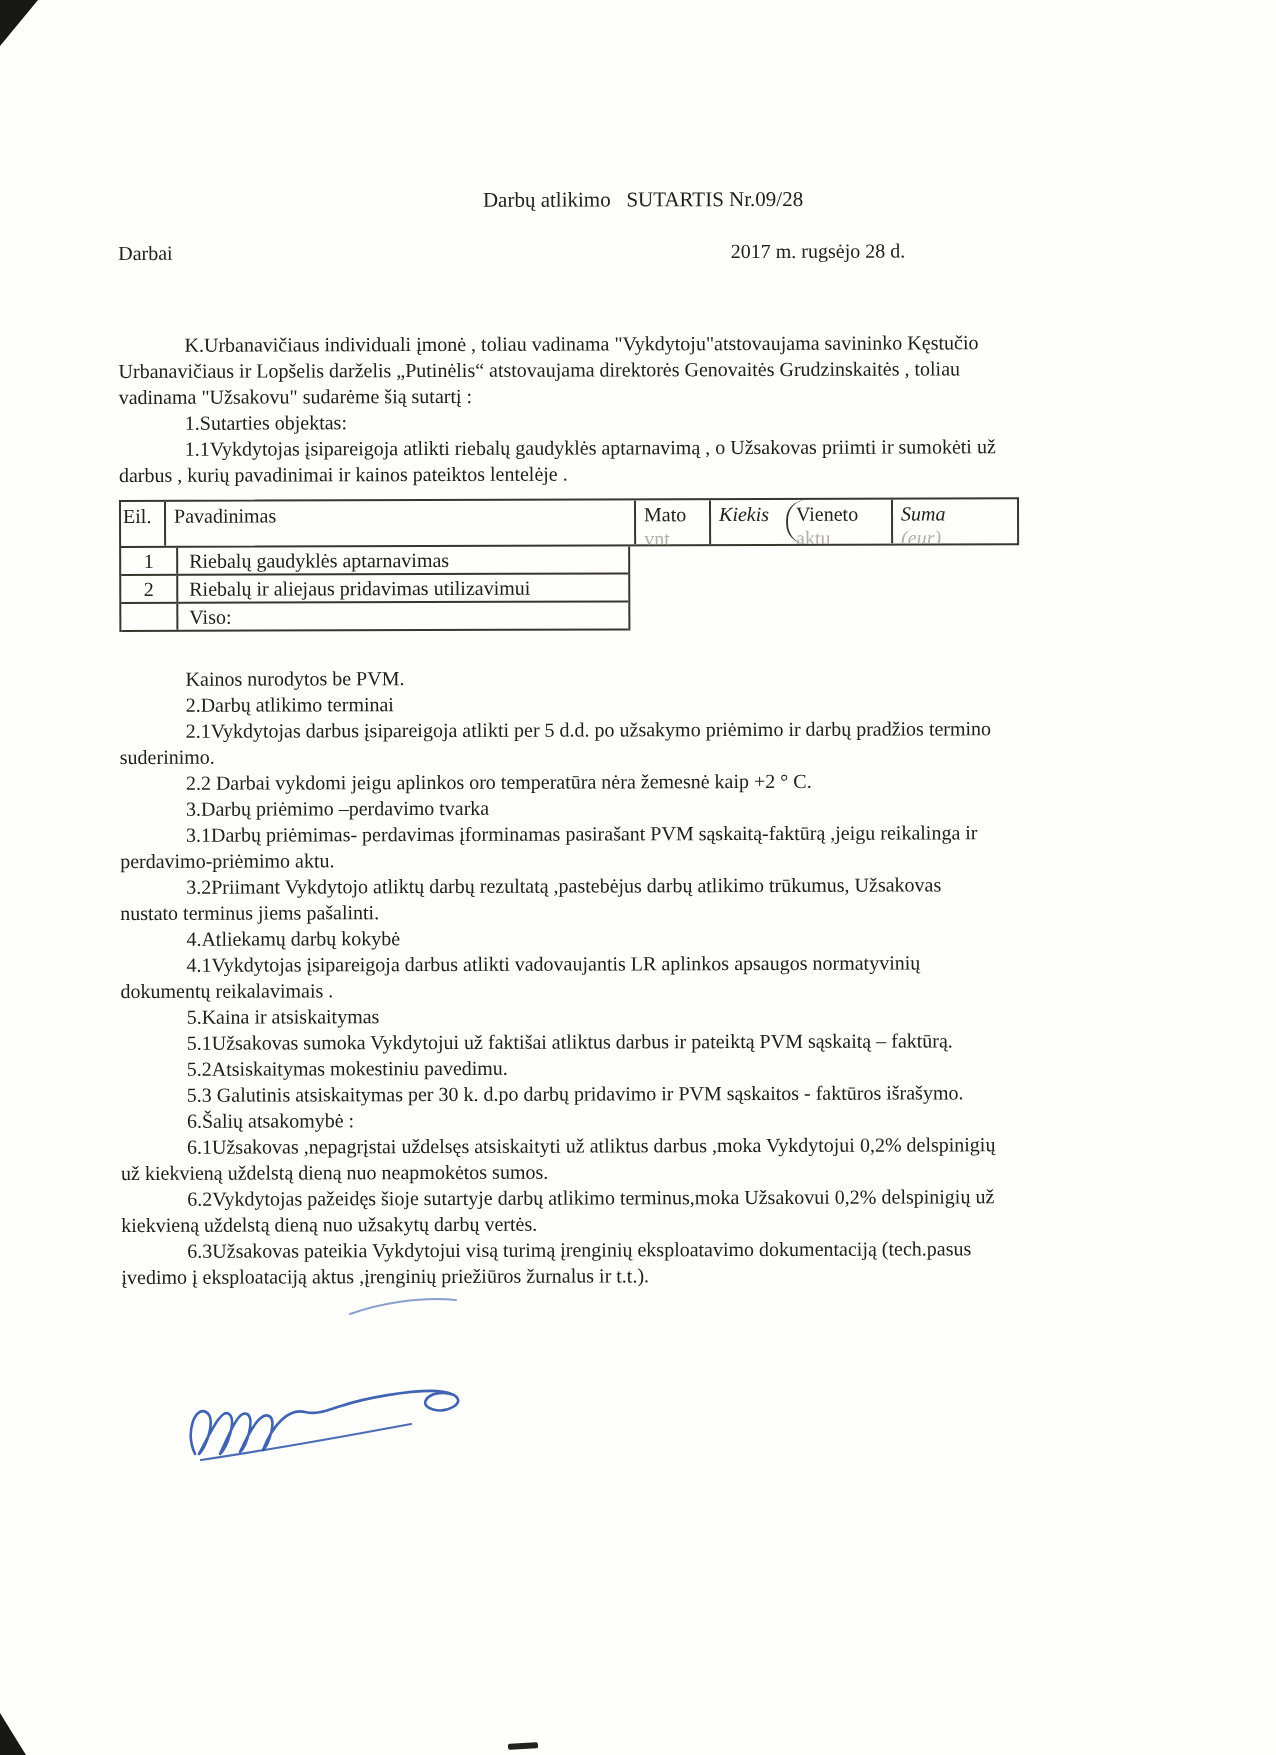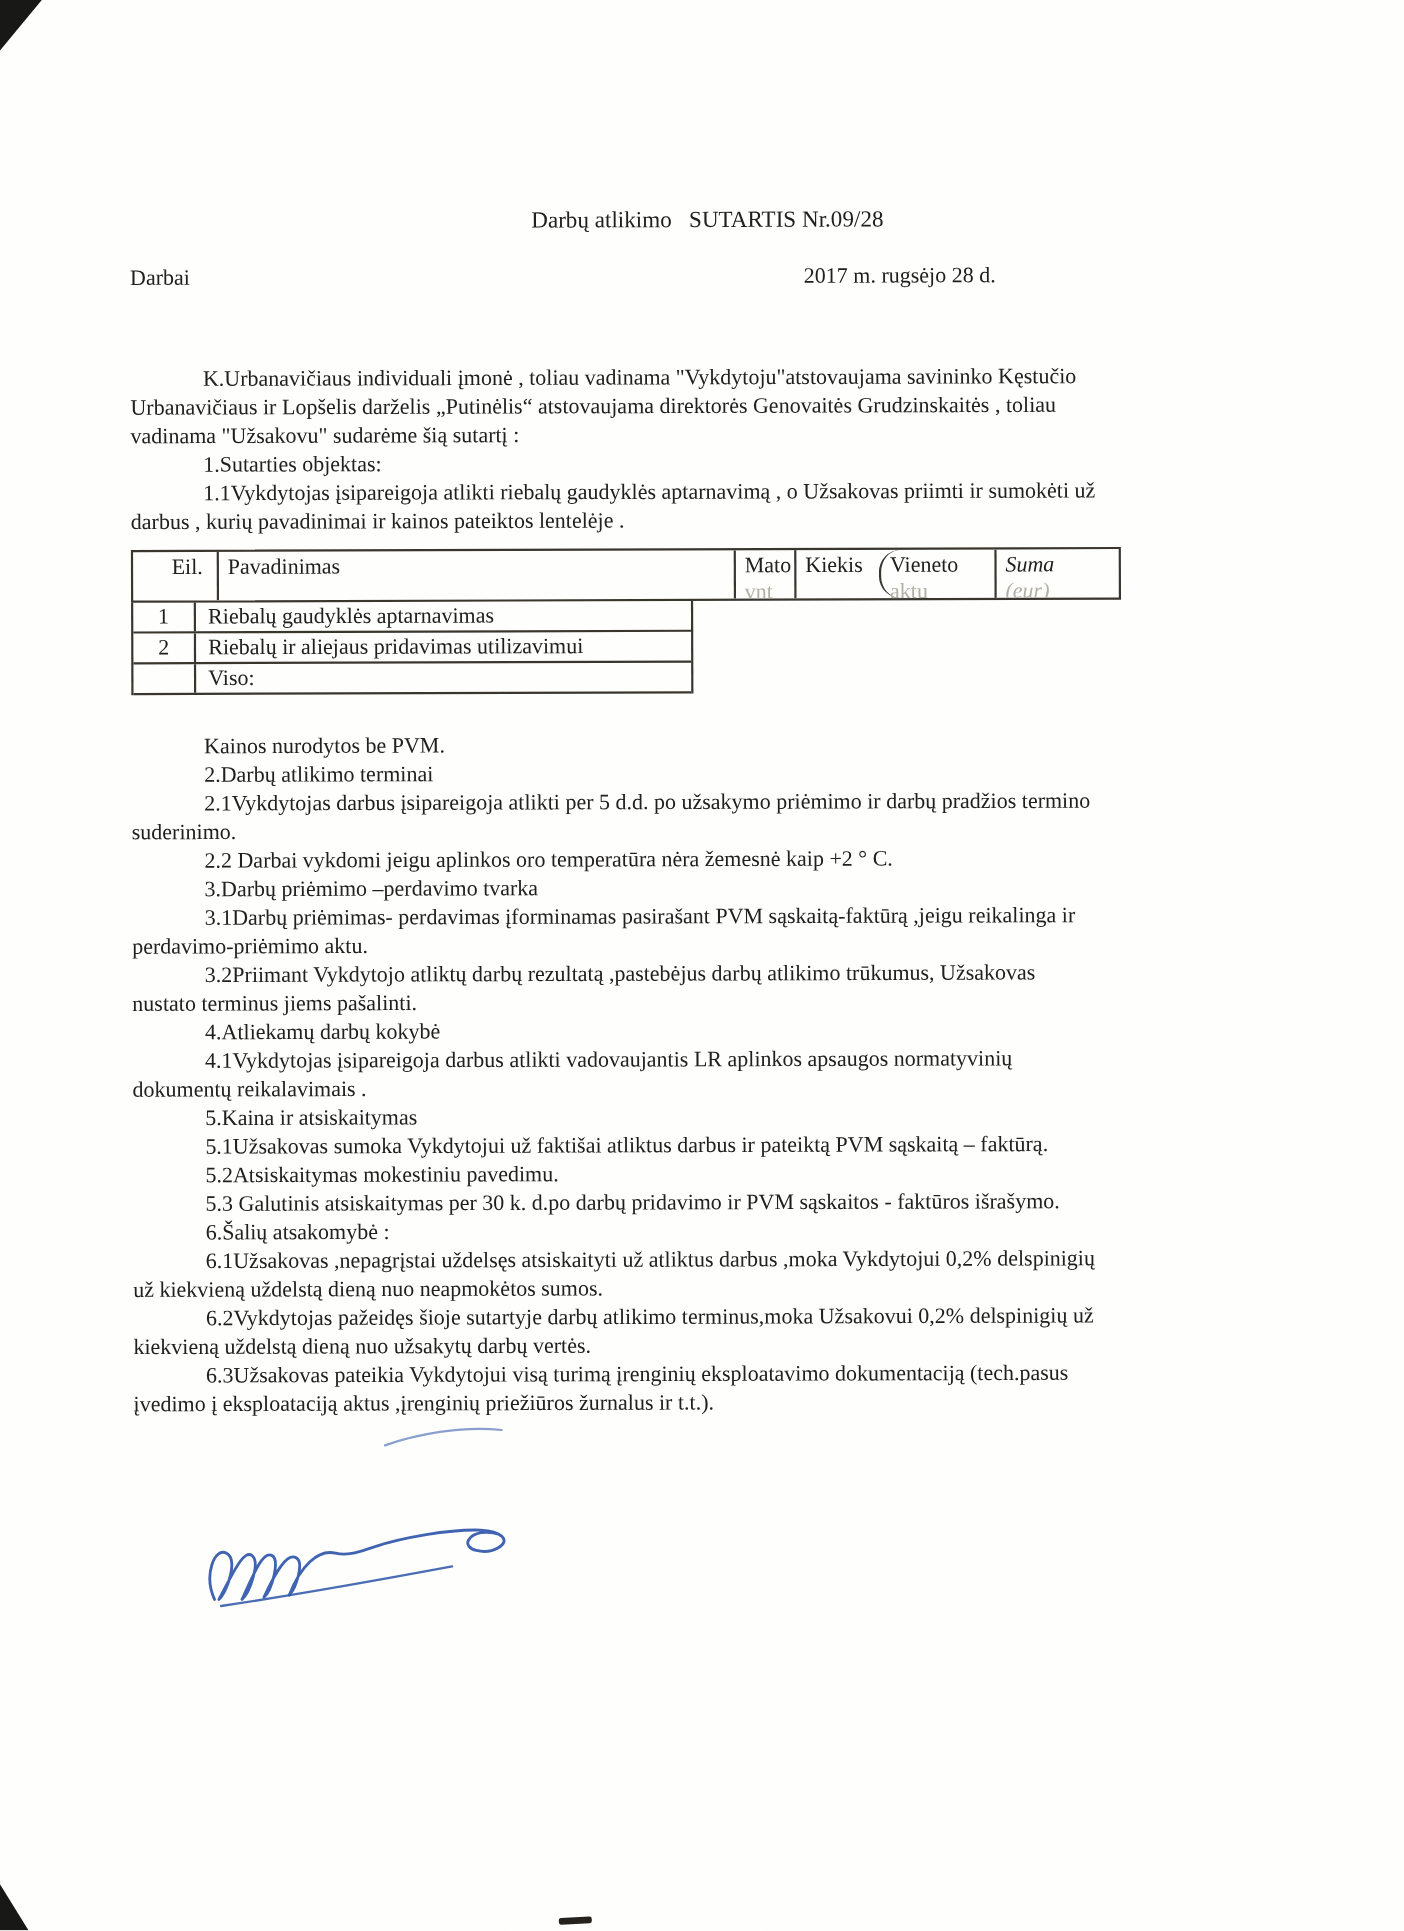--- a/index.html
+++ b/index.html
@@ -60,24 +60,24 @@
   }
   .t-hcell {
     box-sizing: border-box;
     padding: 2px 8px 0 8px;
     border-left: 2px solid #38362f;
     display: flex;
     flex-direction: column;
     line-height: 24px;
   }
   .t-hcell:first-child { border-left: none; padding-left: 2px; }
-  .w-eil  { width: 43px; margin-left: 33px; }
+  .w-eil  { width: 43px; }
   .w-pav  { width: 470px; }
-  .w-mato { width: 55px; }
-  .w-kie  { width: 77px; }
+  .w-mato { width: 75px; }
+  .w-kie  { width: 77px; font-style: italic; }
   .w-vie  { width: 105px; border-radius: 20px; }
   .w-suma { width: 113px; font-style: italic; }
   .t-l2 { color: #b2afa5; }
 
   .t-body {
     width: 511px;
     box-sizing: border-box;
     border-left: 2px solid #38362f;
     border-right: 2px solid #38362f;
   }

